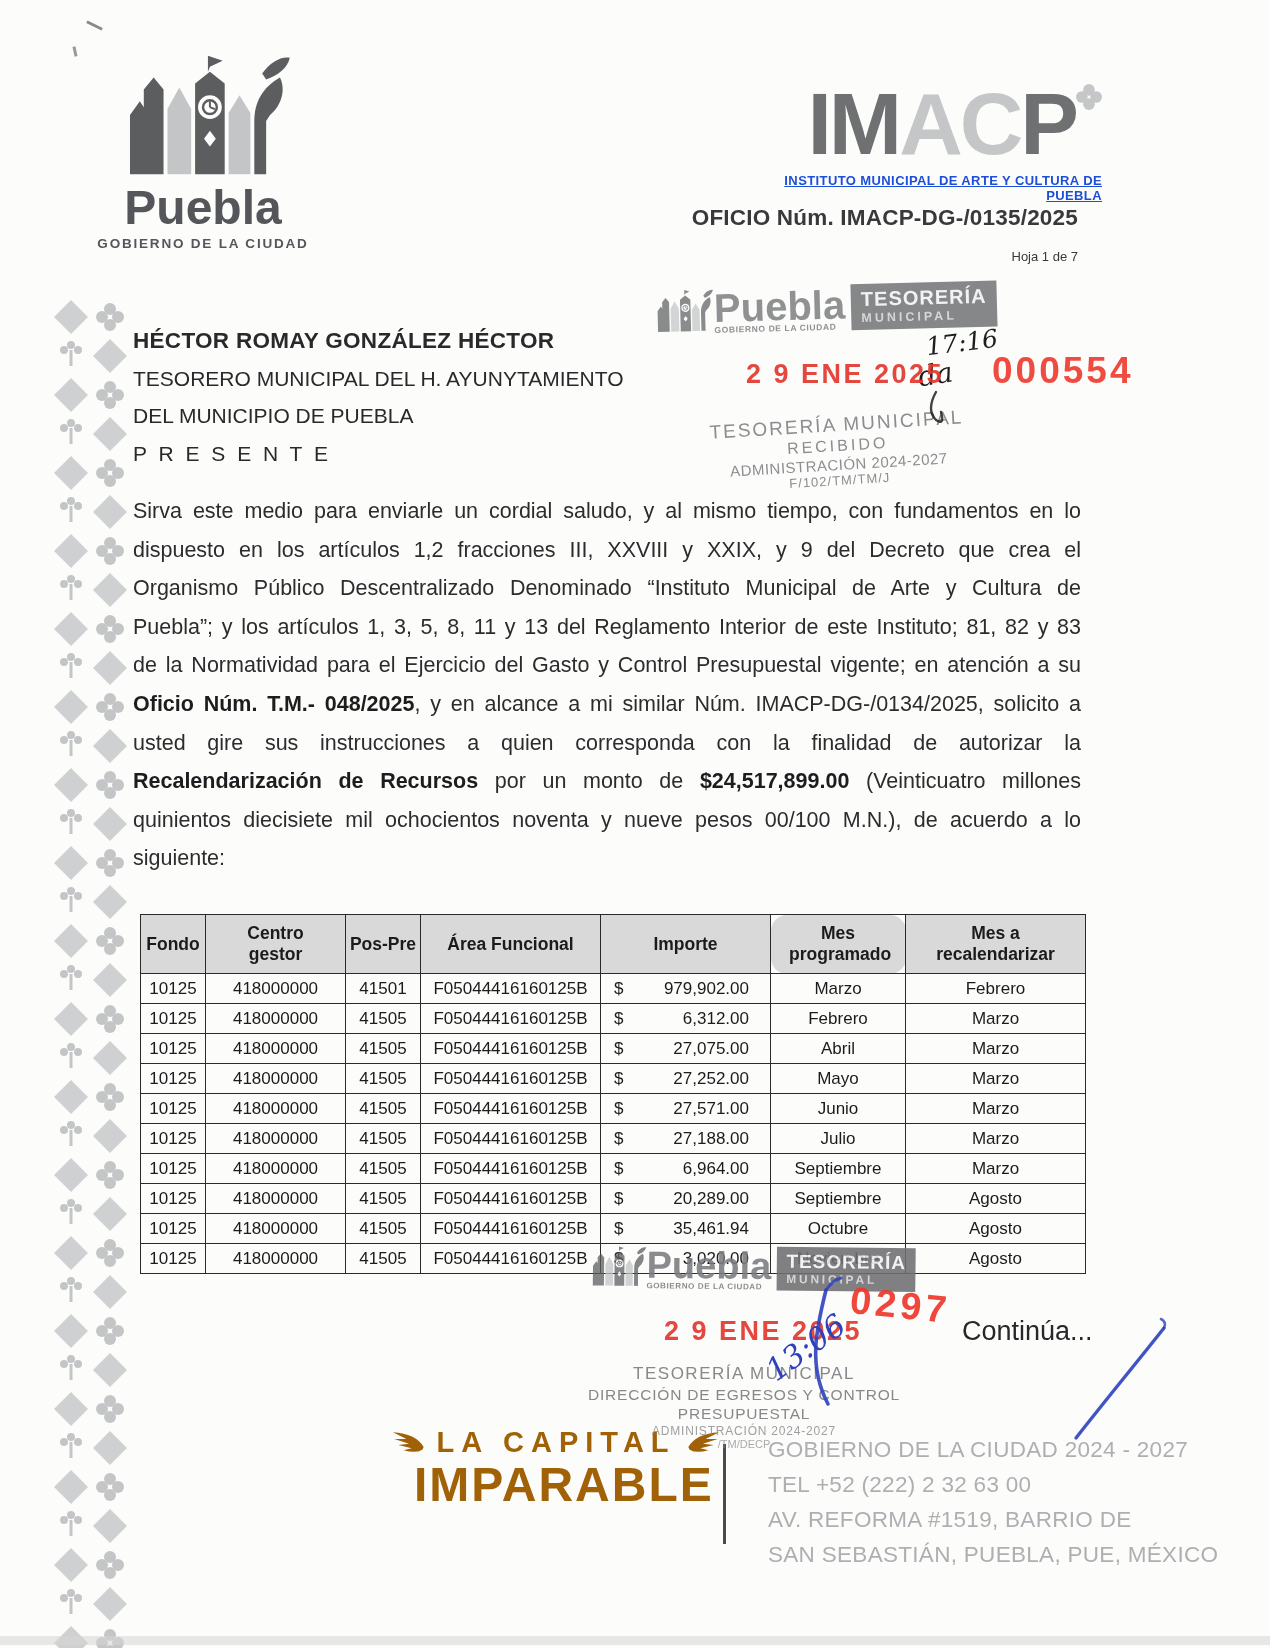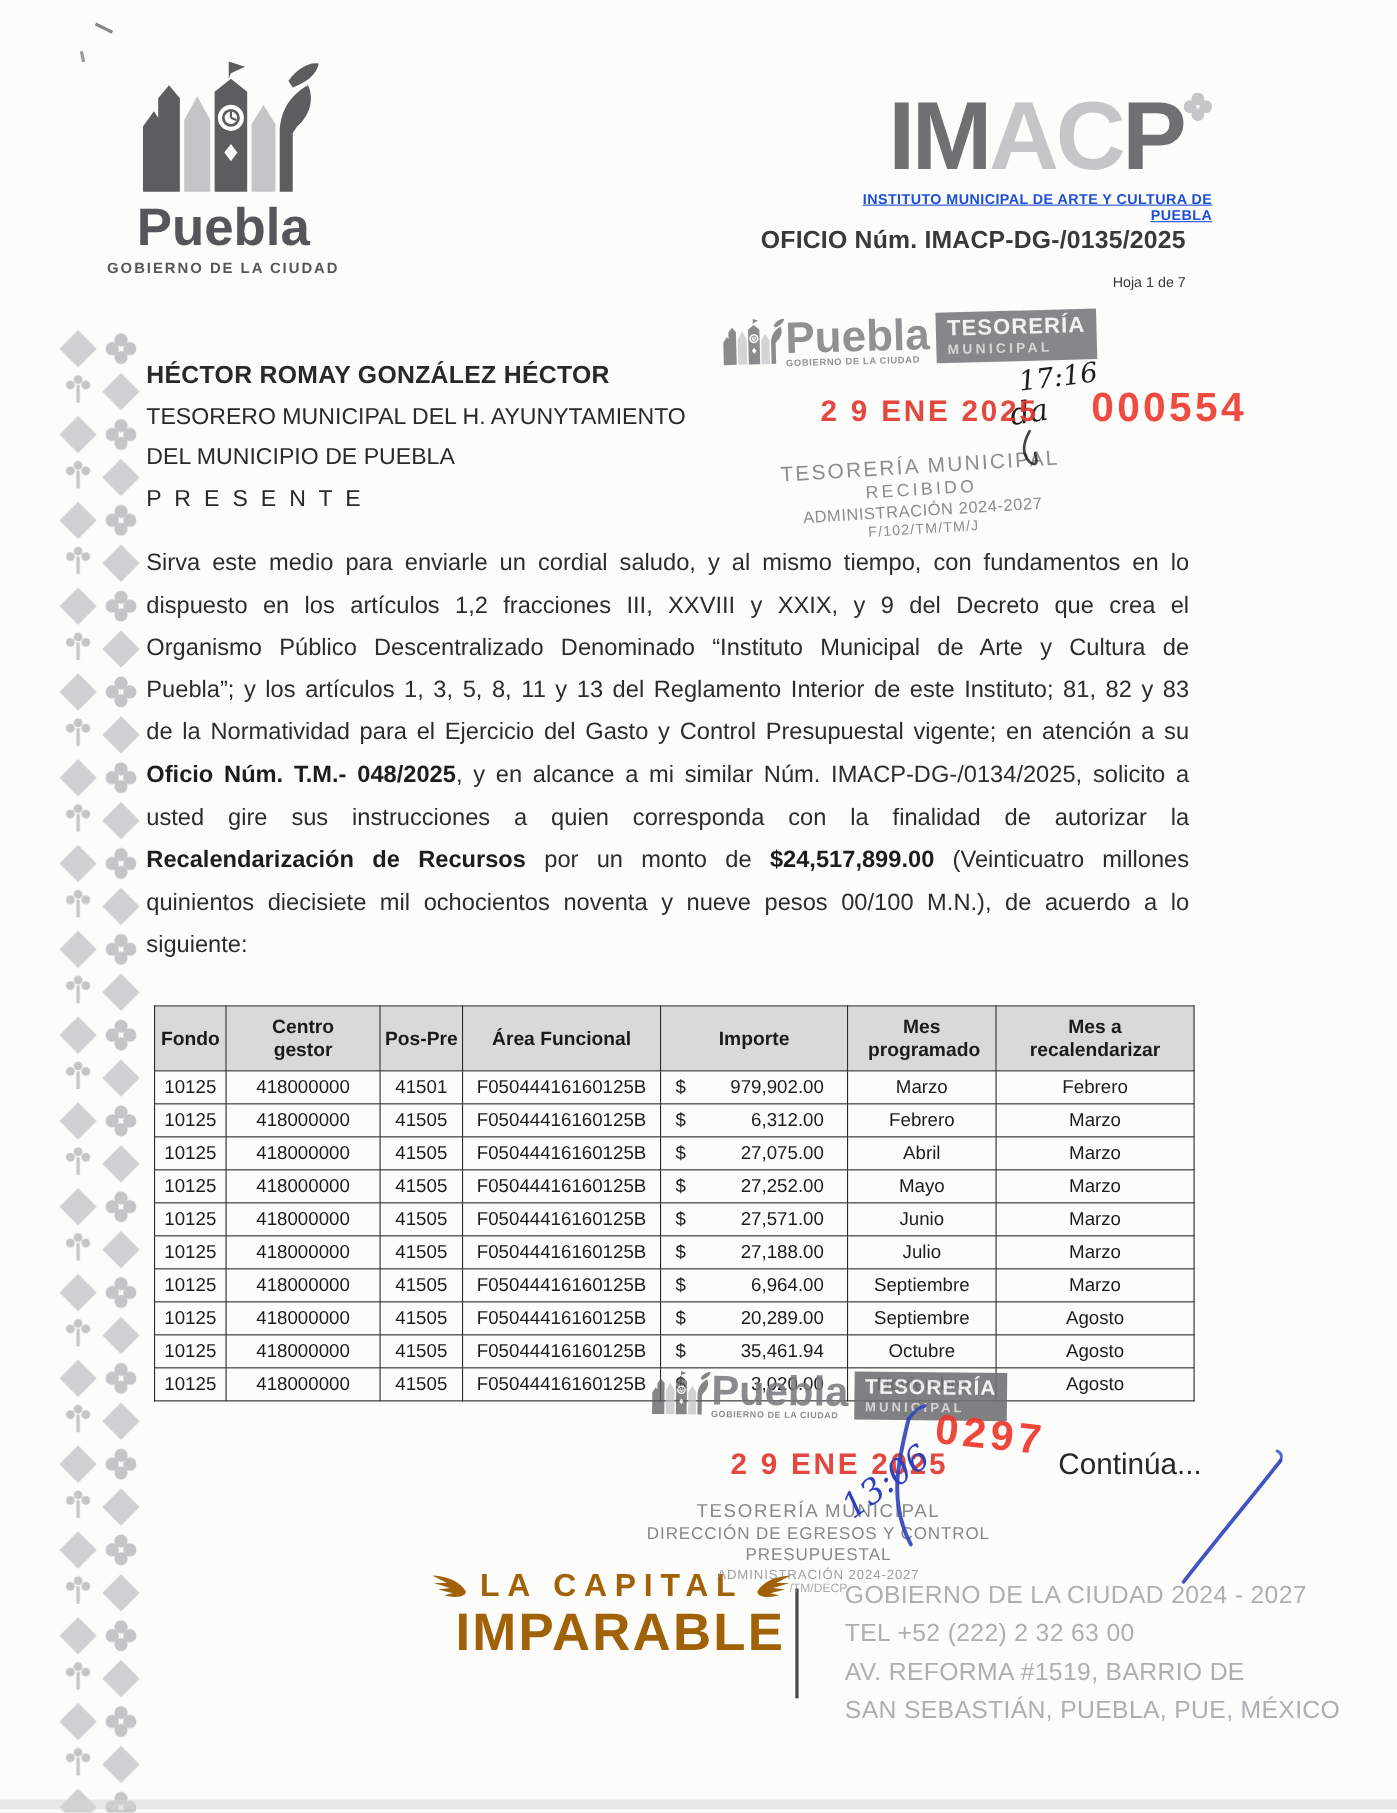--- a/index.html
+++ b/index.html
@@ -68,21 +68,21 @@
   
   .body-par{position:absolute;left:133px;top:492px;width:948px;font-size:21.5px;line-height:38.6px;
             text-align:justify;color:#2c2c2e;word-spacing:1.5px;z-index:2;}
   .body-par b{font-weight:700;color:#1d1d1f;}
   
   .tbl-wrap{position:absolute;left:140px;top:914px;z-index:2;}
   table.doc{border-collapse:collapse;table-layout:fixed;width:945px;color:#1b1b1d;}
   table.doc th,table.doc td{border:1.6px solid #2a2a2a;overflow:hidden;}
   table.doc th{background:#d9d9d9;font-size:17.5px;font-weight:700;height:56px;line-height:1.18;text-align:center;}
   table.doc td{height:29px;font-size:17px;text-align:center;padding:0 3px;}
-  .th-cg{padding:0 34px;}  .th-mp{padding:0 18px;}  .th-mr{padding:0 26px;margin-top:24px;}
+  .th-cg{padding:0 34px;}  .th-mp{padding:0 18px;border-radius:16px;}  .th-mr{padding:0 26px;margin-top:24px;}
   td.c-af{text-align:left;font-size:16.5px;padding-left:6px;}
   td.c-imp{padding:0;}
   .imp-in{display:flex;justify-content:space-between;align-items:center;padding:0 18px 0 10px;}
   
   .hand-time-2{position:absolute;left:780px;top:1352px;font-size:31px;color:#2e41bd;
                font-family:"DejaVu Serif",serif;font-style:italic;transform:rotate(-36deg);
                transform-origin:left bottom;z-index:7;}
   .continua{position:absolute;left:962px;top:1316px;font-size:27px;color:#28282a;z-index:6;}
   .ink{position:absolute;left:0;top:0;z-index:8;pointer-events:none;}
   

